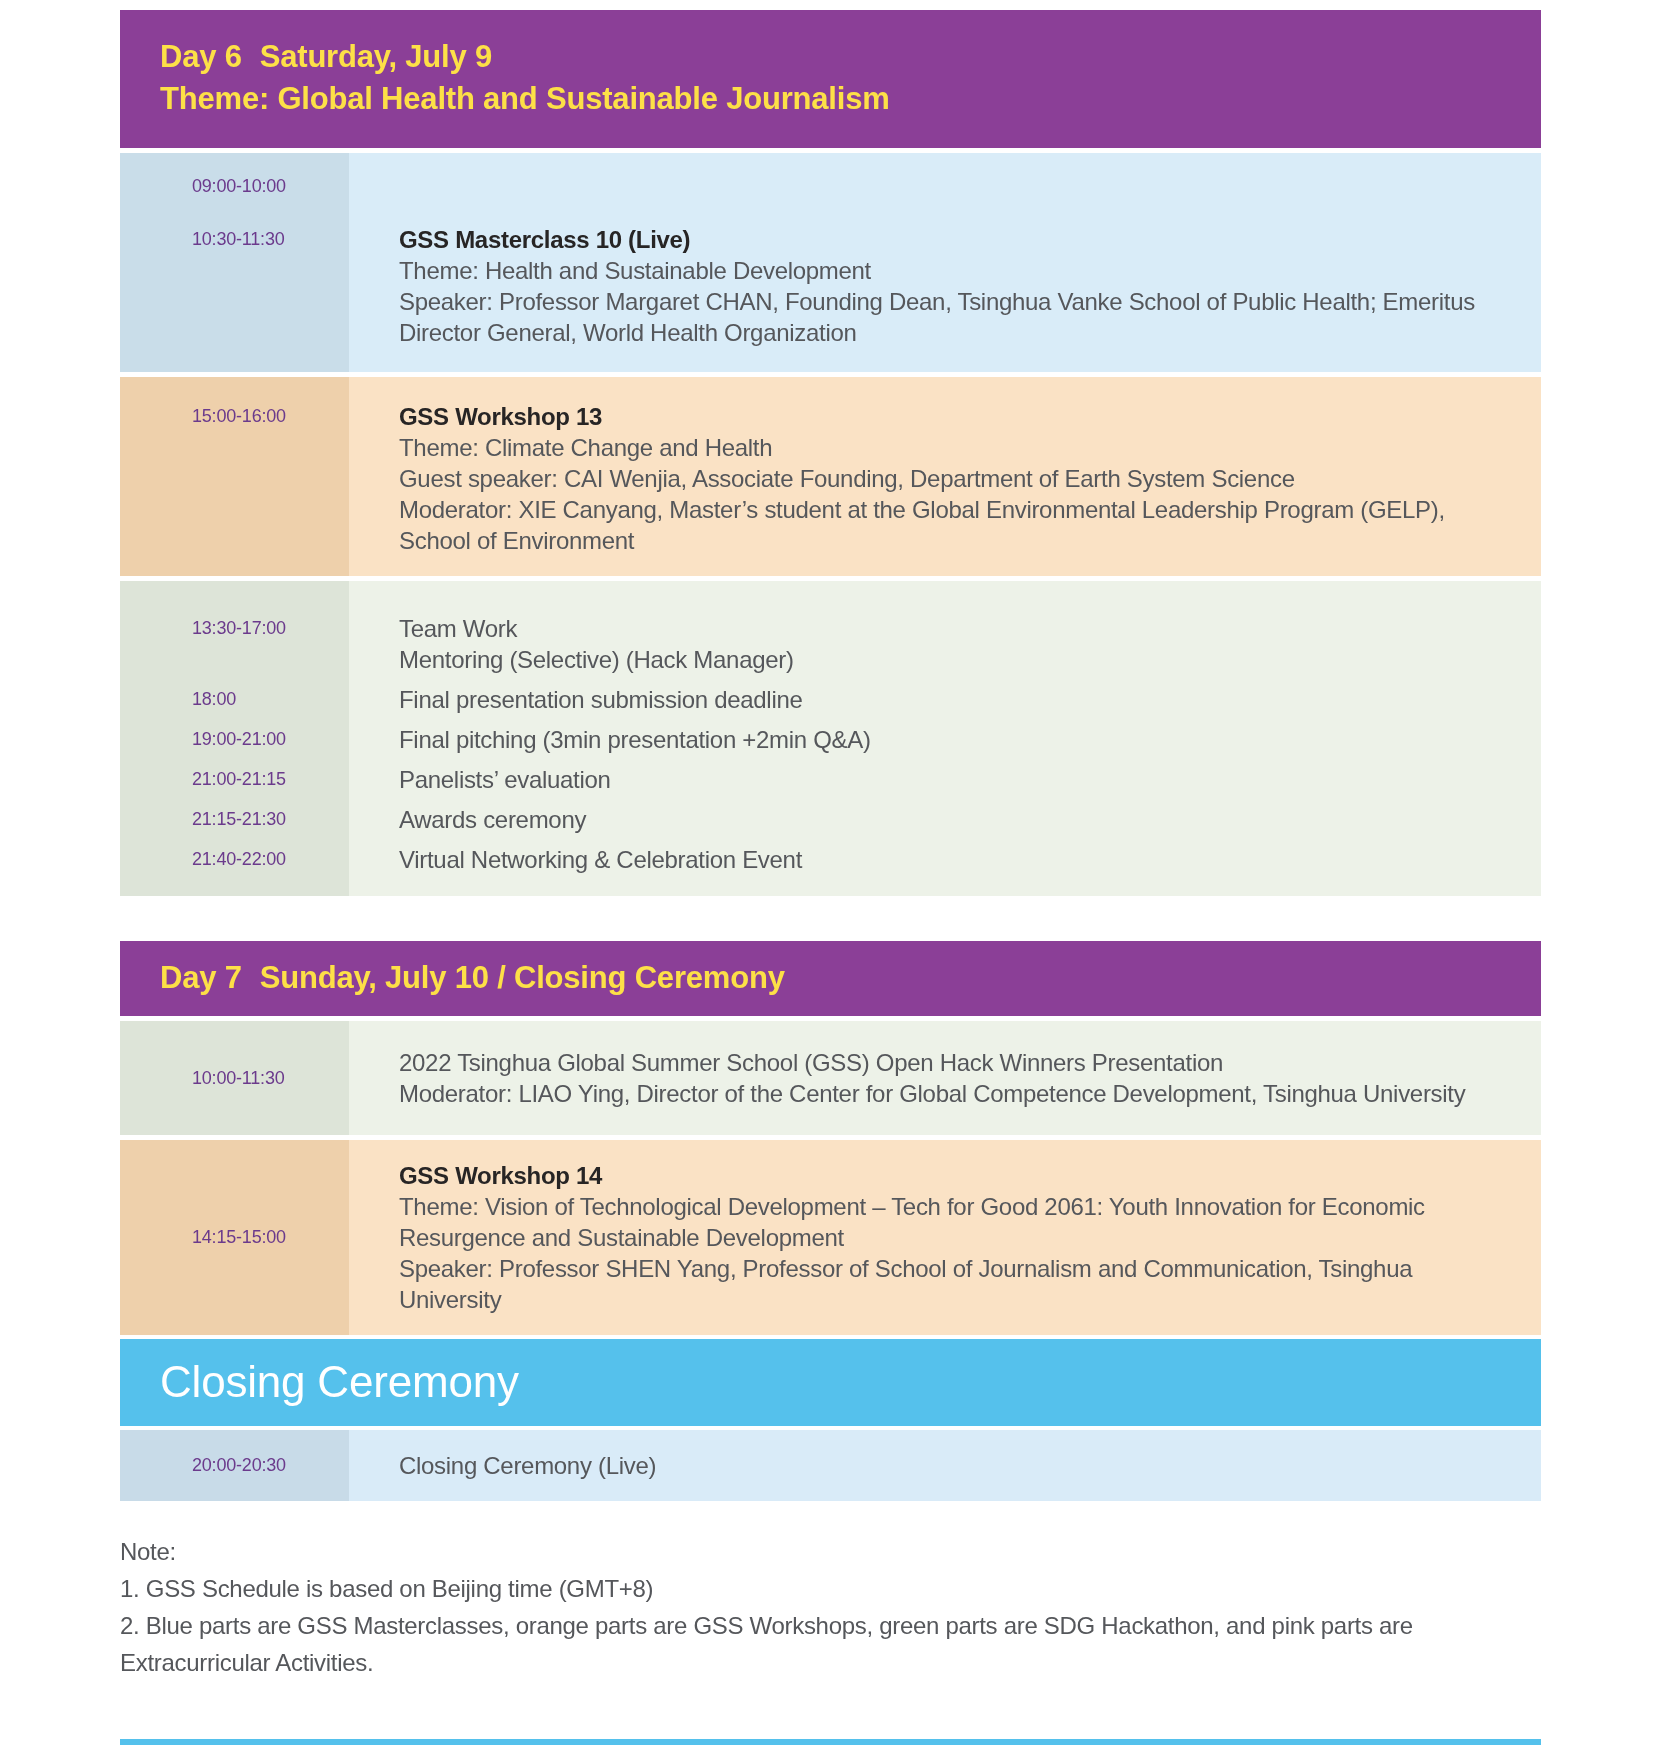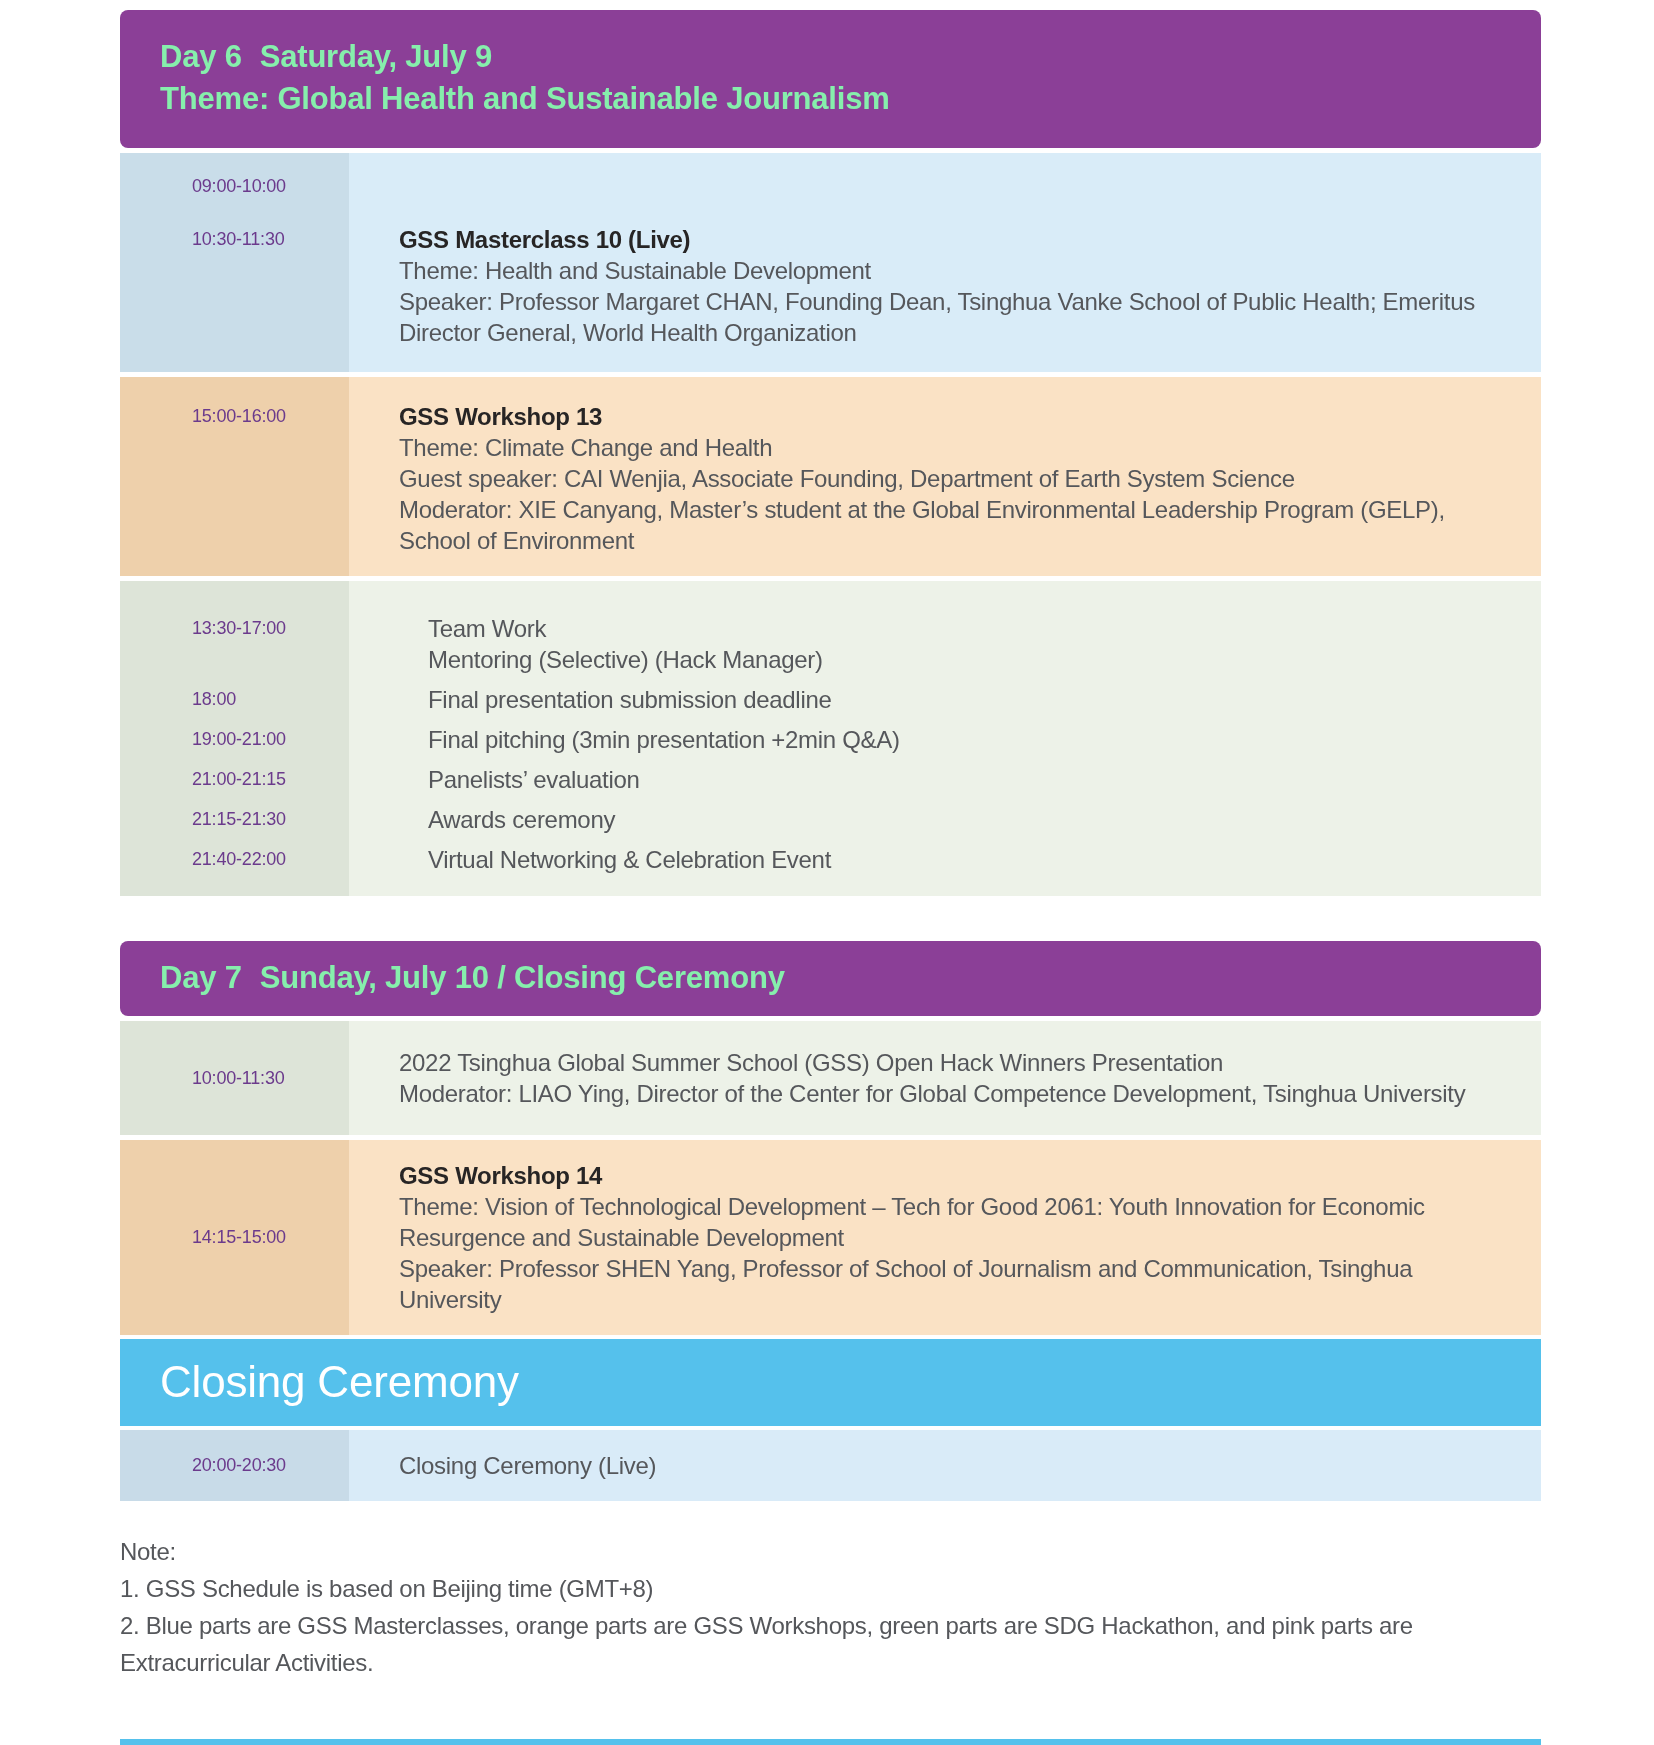--- a/index.html
+++ b/index.html
@@ -8,46 +8,45 @@
     background:#ffffff;
     font-family:"Liberation Sans", sans-serif;
     position:relative;
     overflow:hidden;
   }
   .page { position:absolute; left:120px; top:10px; width:1421px; }
 
   
   .banner {
     background:#8b3f97;
-    color:#86efac;
+    color:#fde047;
     font-weight:bold;
     font-size:31px;
     line-height:42px;
     padding:26px 0 28px 40px;
     letter-spacing:-0.2px;
-    border-radius:8px;
   }
   .banner .day-label { margin-right:18px; }
   .banner.single { padding:16px 0 17px 40px; }
 
   
   .sec { margin-top:5px; }
   .two-tone { background-image:linear-gradient(90deg, var(--tc) 0, var(--tc) 229px, var(--bc) 229px); }
 
   .sec-mc   { --tc:#c9dde9; --bc:#d9ecf8; padding:18px 0 24px; }
   .sec-w13  { --tc:#eed0ab; --bc:#fae2c5; padding:24px 0 20px; }
   .sec-hack { --tc:#dde4d8; --bc:#edf2e8; padding:32px 0 12px; }
   .sec-pres { --tc:#dde4d8; --bc:#edf2e8; padding:26px 0; }
   .sec-w14  { --tc:#eed0ab; --bc:#fae2c5; padding:20px 0; }
   .sec-close{ --tc:#c8dbe8; --bc:#d9ebf8; padding:20px 0; }
 
   .row { display:flex; align-items:flex-start; }
   .row.center { align-items:center; }
   .sec-mc .row + .row { margin-top:22px; }
-  .sec-hack .row { margin-bottom:9px;gap:29px; }
+  .sec-hack .row { margin-bottom:9px; }
 
   .t {
     flex:0 0 229px; width:229px; box-sizing:border-box;
     padding-left:72px;
     color:#6b3a8c;
     font-size:18px; line-height:31px;
     letter-spacing:-0.2px;
   }
   .c {
     flex:1;

